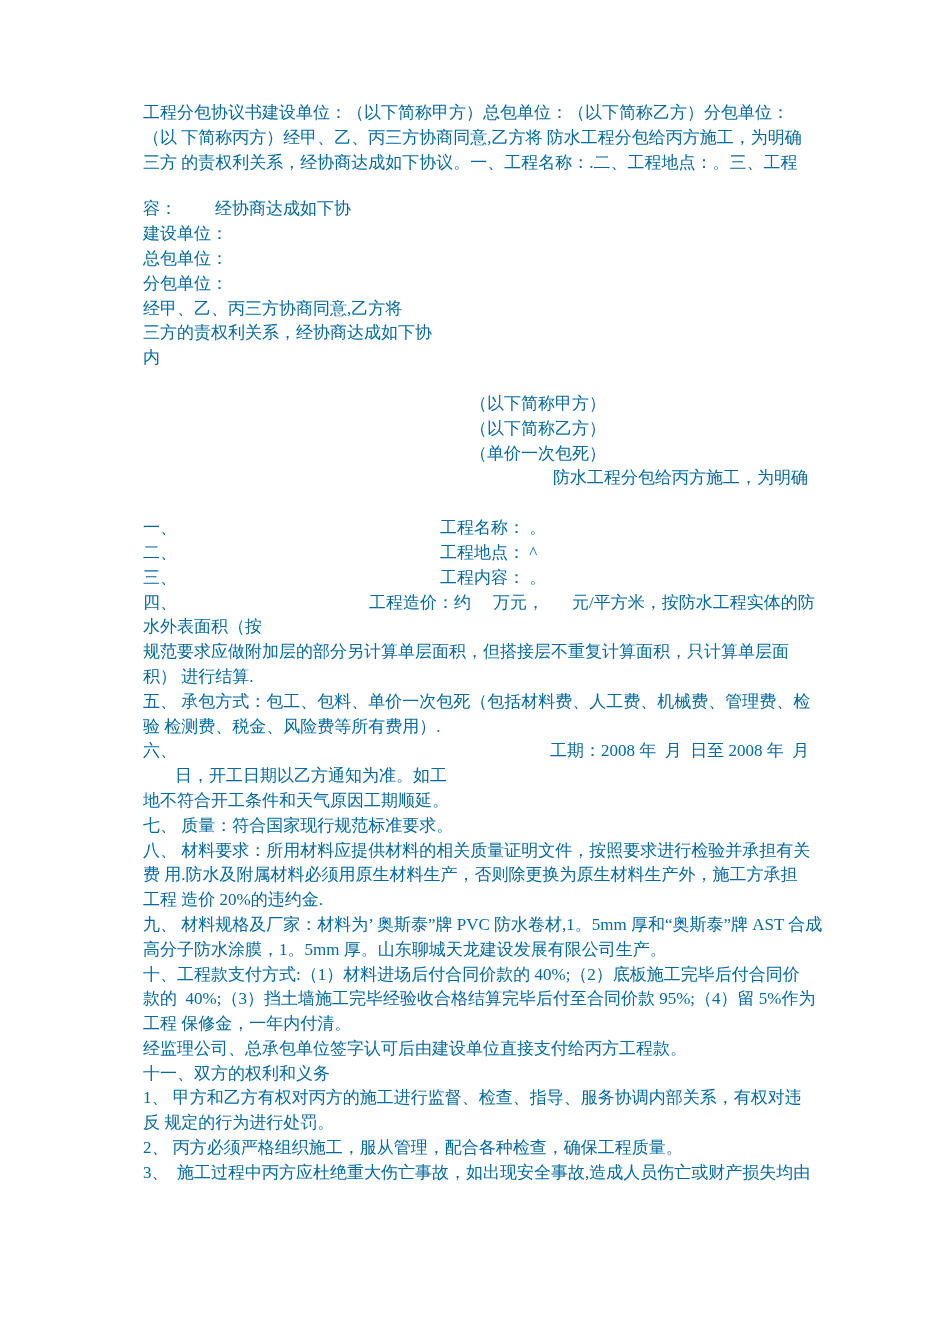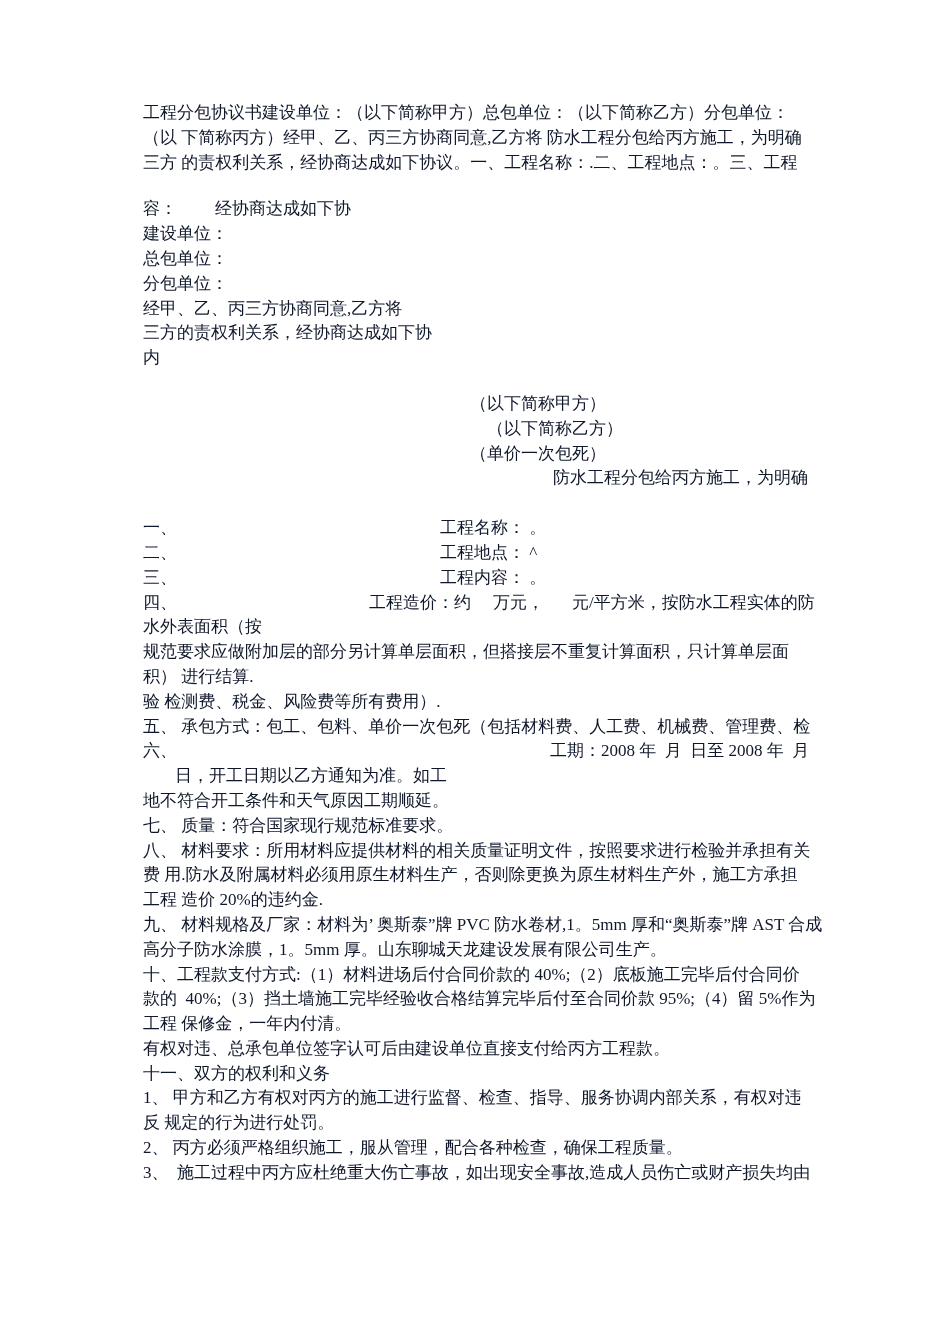--- a/index.html
+++ b/index.html
@@ -35,56 +35,56 @@
   }
   .seg.abs {
     position: absolute;
     top: 0;
   }
 </style>
 </head>
 <body>
 
 <div class="page" style="background: rgb(255, 255, 255);">
-  <div class="doc-body" style="color: #0f172a;">
+  <div class="doc-body" style="color: #0369a1;">
       <div class="line"><span class="seg">工程分包协议书建设单位：（以下简称甲方）总包单位：（以下简称乙方）分包单位：</span></div>
       <div class="line"><span class="seg">（以 下简称丙方）经甲、乙、丙三方协商同意,乙方将 防水工程分包给丙方施工，为明确</span></div>
       <div class="line"><span class="seg">三方 的责权利关系，经协商达成如下协议。一、工程名称：.二、工程地点：。三、工程</span></div>
       <div class="line" style="margin-top: 22px;"><span class="seg">容：</span><span class="seg abs" style="left: 72px;">经协商达成如下协</span></div>
       <div class="line"><span class="seg">建设单位：</span></div>
       <div class="line"><span class="seg">总包单位：</span></div>
       <div class="line"><span class="seg">分包单位：</span></div>
       <div class="line"><span class="seg">经甲、乙、丙三方协商同意,乙方将</span></div>
       <div class="line"><span class="seg">三方的责权利关系，经协商达成如下协</span></div>
       <div class="line"><span class="seg">内</span></div>
       <div class="line" style="margin-top: 21px;"><span class="seg abs" style="left: 327px;">（以下简称甲方）</span></div>
-      <div class="line"><span class="seg abs" style="left: 344px; text-align: center;">（以下简称乙方）</span></div>
+      <div class="line"><span class="seg abs" style="left: 327px; text-align: center;">（以下简称乙方）</span></div>
       <div class="line"><span class="seg abs" style="left: 327px;">（单价一次包死）</span></div>
       <div class="line"><span class="seg abs" style="left: 410px;">防水工程分包给丙方施工，为明确</span></div>
       <div class="line" style="margin-top: 25px;"><span class="seg">一、</span><span class="seg abs" style="left: 297px;">工程名称： 。</span></div>
       <div class="line"><span class="seg">二、</span><span class="seg abs" style="left: 297px;">工程地点： ^</span></div>
       <div class="line"><span class="seg">三、</span><span class="seg abs" style="left: 297px;">工程内容： 。</span></div>
       <div class="line"><span class="seg">四、</span><span class="seg abs" style="left: 226px;">工程造价：约</span><span class="seg abs" style="left: 350px;">万元，</span><span class="seg abs" style="left: 429px;">元/平方米，按防水工程实体的防</span></div>
       <div class="line"><span class="seg">水外表面积（按</span></div>
       <div class="line"><span class="seg">规范要求应做附加层的部分另计算单层面积，但搭接层不重复计算面积，只计算单层面</span></div>
       <div class="line"><span class="seg">积） 进行结算.</span></div>
+      <div class="line"><span class="seg">五、 承包方式：包工、包料、单价一次包死（包括材料费、人工费、机械费、管理费、检</span></div>
       <div class="line"><span class="seg">验 检测费、税金、风险费等所有费用）.</span></div>
-      <div class="line"><span class="seg">五、 承包方式：包工、包料、单价一次包死（包括材料费、人工费、机械费、管理费、检</span></div>
       <div class="line"><span class="seg">六、</span><span class="seg abs" style="left: 407px;">工期：2008 年  月  日至 2008 年  月</span></div>
       <div class="line"><span class="seg abs" style="left: 32px;">日，开工日期以乙方通知为准。如工</span></div>
       <div class="line"><span class="seg">地不符合开工条件和天气原因工期顺延。</span></div>
       <div class="line"><span class="seg">七、 质量：符合国家现行规范标准要求。</span></div>
       <div class="line"><span class="seg">八、 材料要求：所用材料应提供材料的相关质量证明文件，按照要求进行检验并承担有关</span></div>
       <div class="line"><span class="seg">费 用.防水及附属材料必须用原生材料生产，否则除更换为原生材料生产外，施工方承担</span></div>
       <div class="line"><span class="seg">工程 造价 20%的违约金.</span></div>
       <div class="line"><span class="seg">九、 材料规格及厂家：材料为’ 奥斯泰”牌 PVC 防水卷材,1。5mm 厚和“奥斯泰”牌 AST 合成</span></div>
       <div class="line"><span class="seg">高分子防水涂膜，1。5mm 厚。山东聊城天龙建设发展有限公司生产。</span></div>
       <div class="line"><span class="seg">十、工程款支付方式:（1）材料进场后付合同价款的 40%;（2）底板施工完毕后付合同价</span></div>
       <div class="line"><span class="seg">款的  40%;（3）挡土墙施工完毕经验收合格结算完毕后付至合同价款 95%;（4）留 5%作为</span></div>
       <div class="line"><span class="seg">工程 保修金，一年内付清。</span></div>
-      <div class="line"><span class="seg">有权对违、总承包单位签字认可后由建设单位直接支付给丙方工程款。</span></div>
+      <div class="line"><span class="seg">经监理公司、总承包单位签字认可后由建设单位直接支付给丙方工程款。</span></div>
       <div class="line"><span class="seg">十一、双方的权利和义务</span></div>
       <div class="line"><span class="seg">1、 甲方和乙方有权对丙方的施工进行监督、检查、指导、服务协调内部关系，有权对违</span></div>
       <div class="line"><span class="seg">反 规定的行为进行处罚。</span></div>
       <div class="line"><span class="seg">2、 丙方必须严格组织施工，服从管理，配合各种检查，确保工程质量。</span></div>
       <div class="line"><span class="seg">3、  施工过程中丙方应杜绝重大伤亡事故，如出现安全事故,造成人员伤亡或财产损失均由</span></div>
     </div>
 </div>
 
 </body></html>

